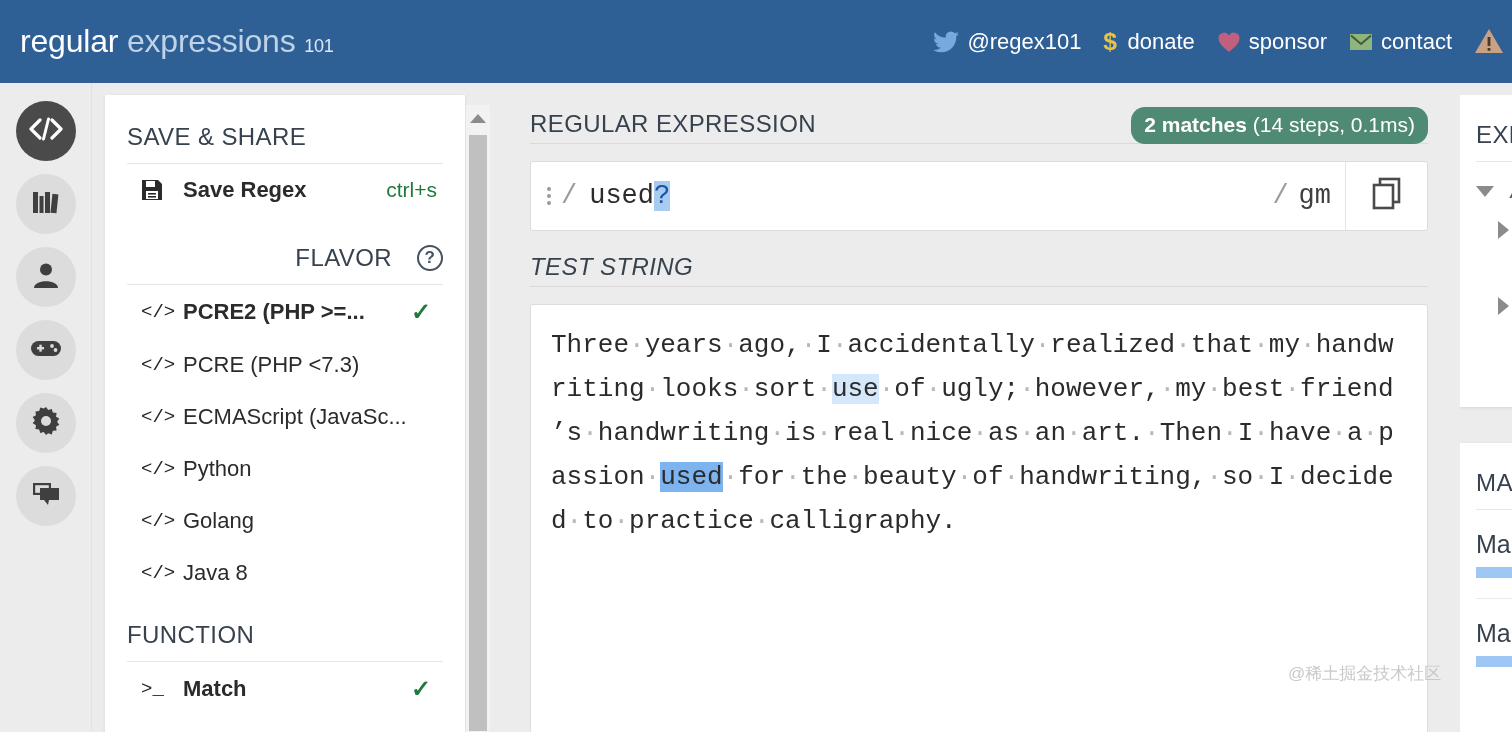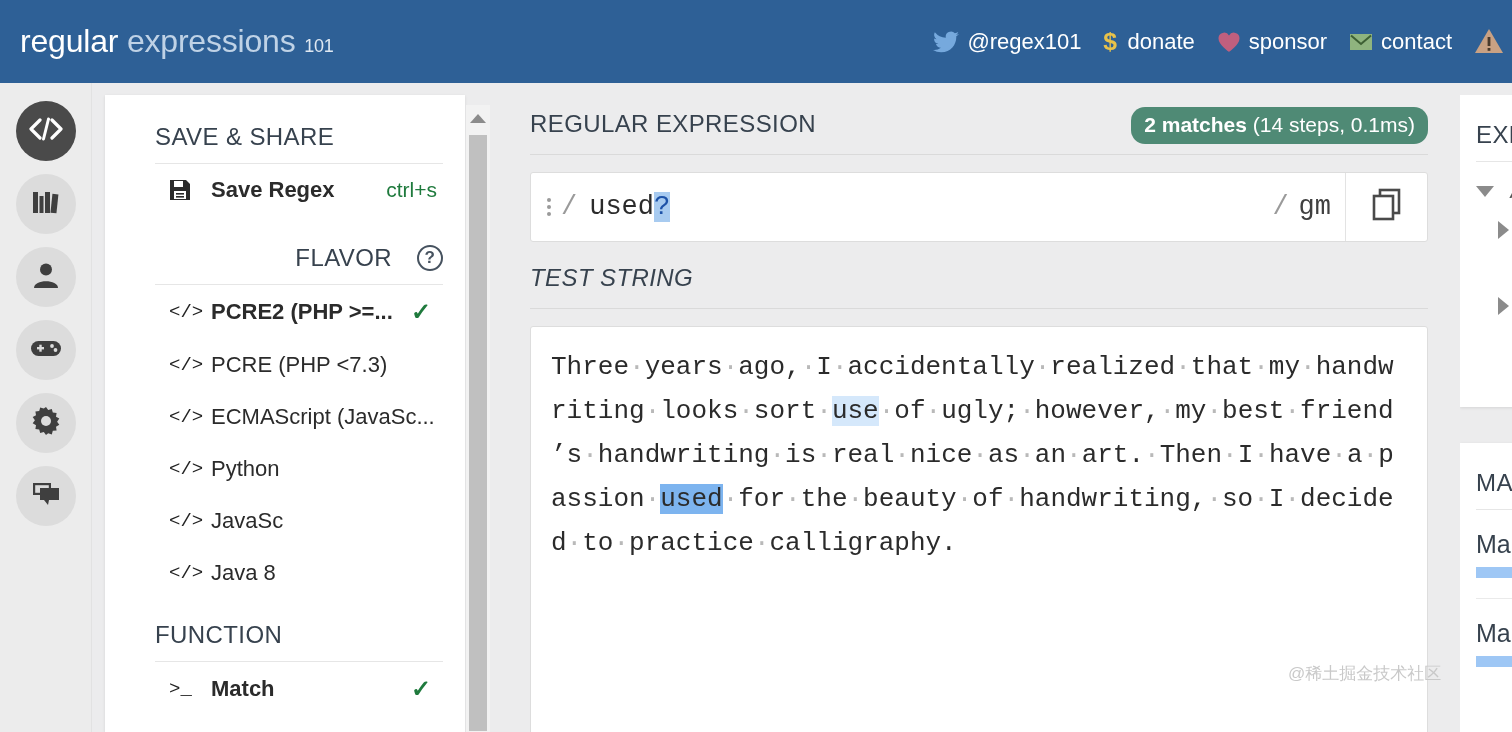--- a/index.html
+++ b/index.html
@@ -59,21 +59,21 @@
   .rail-btn.active { background: #4a4a4a; color: #ffffff; }
 
   
   .sidebar {
     position: absolute; left: 105px; top: 95px;
     width: 360px; height: 637px;
     background: #ffffff;
     box-shadow: 0 1px 3px rgba(0,0,0,0.10);
     overflow: hidden;
   }
-  .sb-inner { padding: 0 22px; margin-left: 28px; }
+  .sb-inner { padding: 0 22px; }
   .sb-head {
     color: #37424e; font-size: 24px; letter-spacing: 0.4px;
     padding: 28px 0 12px 0;
     border-bottom: 1px solid #e6e6e6;
   }
   .sb-head.withq { display: flex; align-items: center; justify-content: flex-end; gap: 25px; }
   .qmark {
     width: 26px; height: 26px; border-radius: 50%;
     border: 2px solid #46525f; color: #46525f;
     font-size: 17px; display: flex; align-items: center; justify-content: center;
@@ -121,21 +121,21 @@
   
   .main {
     position: absolute; left: 512px; top: 83px;
     width: 938px; height: 649px;
     background: #ececed;
     padding: 18px 22px 0 18px;
   }
   .sec-head {
     display: flex; align-items: flex-end; justify-content: space-between;
     border-bottom: 1px solid #dadada;
-    padding-bottom: 16px;
+    padding-bottom: 5px;
   }
   .sec-title {
     color: #37424e; font-size: 24px; letter-spacing: 0.4px;
   }
   .badge {
     background: #4f8a75; color: #ffffff;
     font-size: 21px;
     padding: 6px 13px 7px 13px;
     border-radius: 14px;
     position: relative; top: 6px;
@@ -387,21 +387,21 @@
     <div class="sb-row">
       <span class="ico">&lt;/&gt;</span>
       <span class="lbl">ECMAScript (JavaSc...</span>
     </div>
     <div class="sb-row">
       <span class="ico">&lt;/&gt;</span>
       <span class="lbl">Python</span>
     </div>
     <div class="sb-row">
       <span class="ico">&lt;/&gt;</span>
-      <span class="lbl">JavaSc</span>
+      <span class="lbl">Golang</span>
     </div>
     <div class="sb-row">
       <span class="ico">&lt;/&gt;</span>
       <span class="lbl">Java 8</span>
     </div>
 
     <div class="sb-head" style="padding-top:22px;">FUNCTION</div>
 
     <div class="sb-row sel">
       <span class="ico">&gt;_</span>

